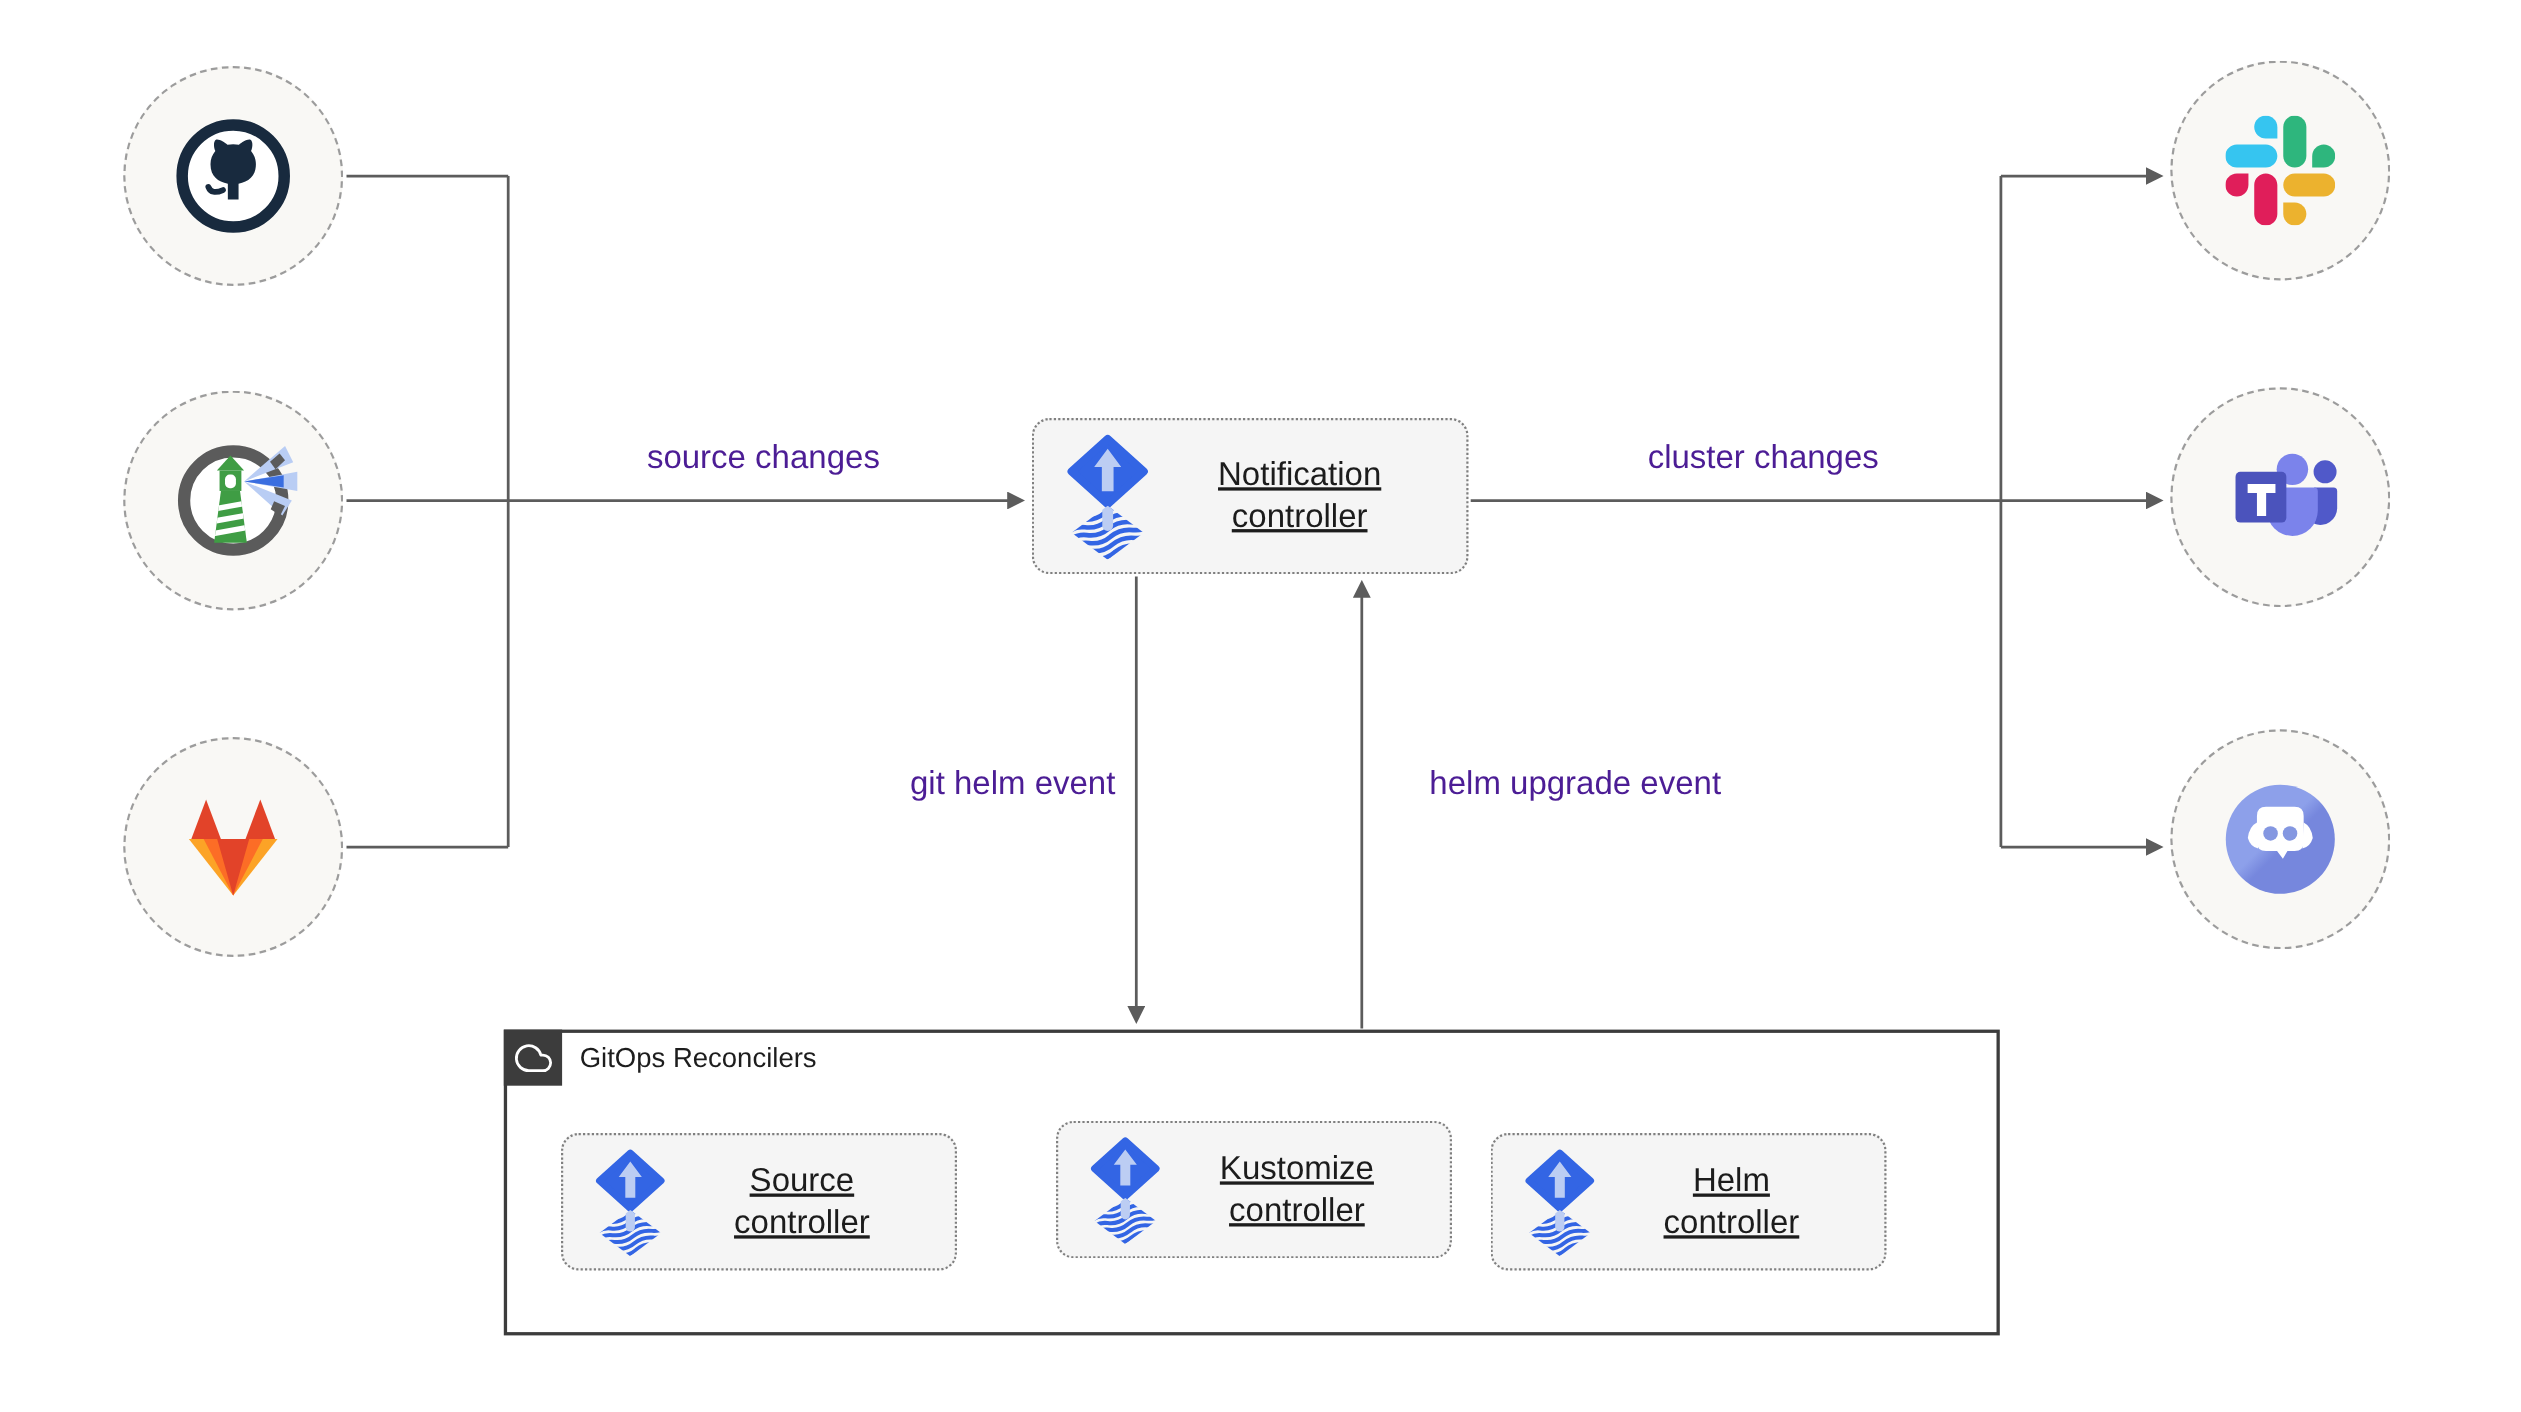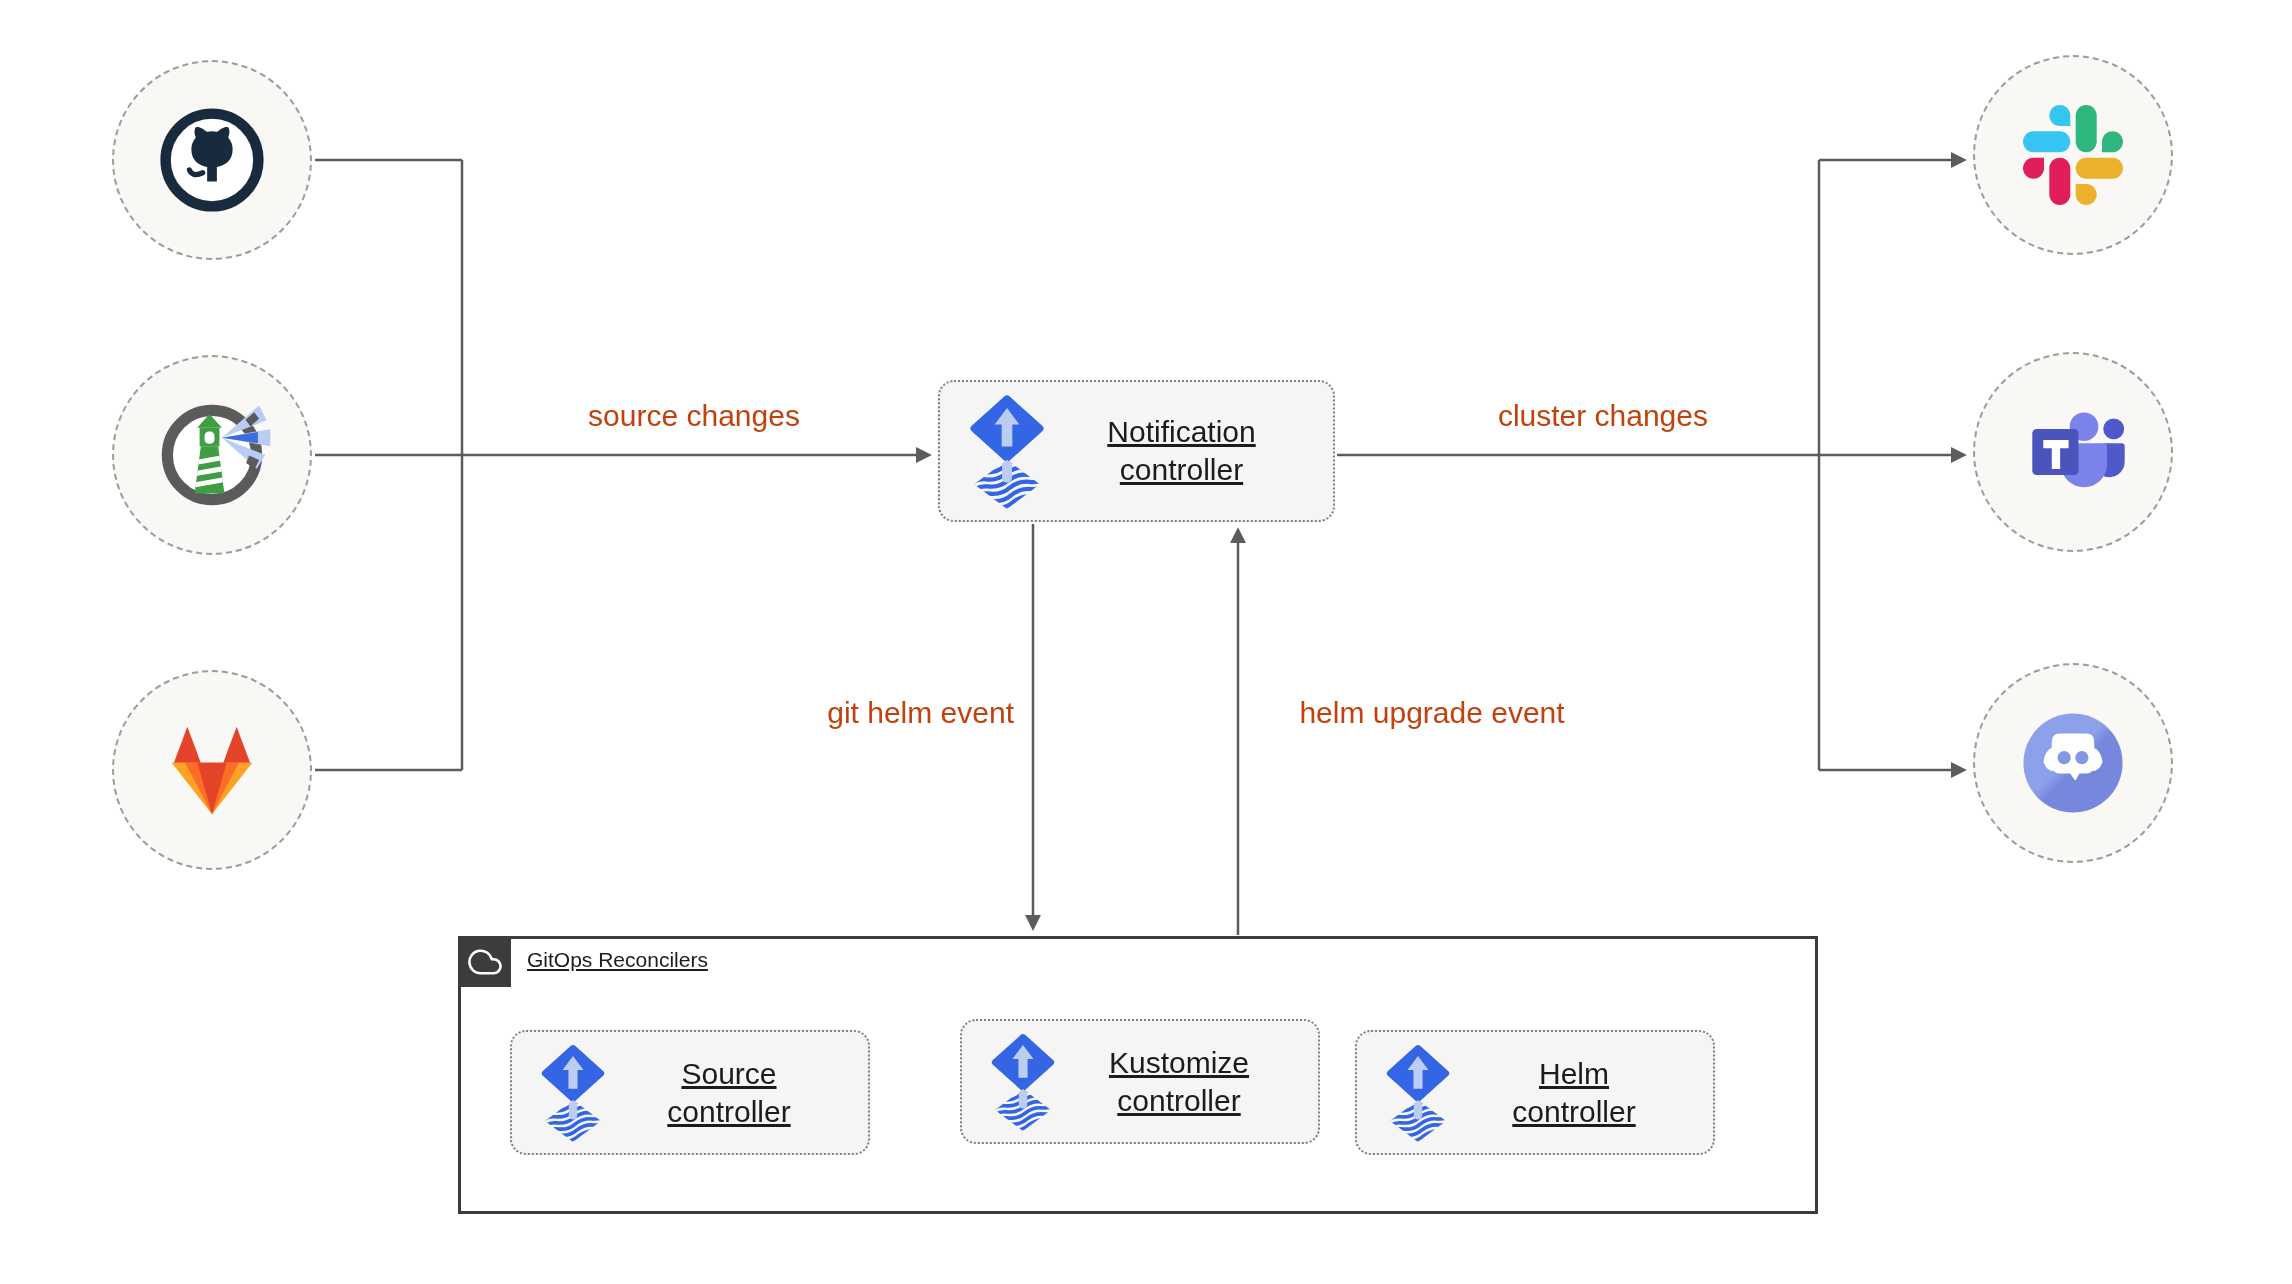--- a/index.html
+++ b/index.html
@@ -7,26 +7,26 @@
           font-family:"Liberation Sans","DejaVu Sans",sans-serif;overflow:hidden;}
   svg.edge-layer{position:absolute;left:0;top:0;pointer-events:none;}
   .circle-node{position:absolute;width:200px;height:200px;border-radius:50%;
                background:#f9f8f5;border:2px dashed #9c9c9c;
                display:flex;align-items:center;justify-content:center;box-sizing:border-box;}
   .ctrl-box{position:absolute;background:#f5f5f5;border:2px dotted #7f7f7f;border-radius:16px;
             display:flex;align-items:center;box-sizing:border-box;padding-left:26px;}
   .ctrl-box .flux{flex:0 0 auto;}
   .node-label{flex:1 1 auto;text-align:center;font-size:30px;line-height:38px;color:#1c1c1c;
               white-space:pre-line;padding-right:18px;text-decoration:underline;}
-  .edge-label{position:absolute;font-size:30px;color:#c2410c;background:transparent;}
+  .edge-label{position:absolute;font-size:30px;color:#4c1d95;background:transparent;}
   .group-box{position:absolute;left:458px;top:936px;width:1360px;height:278px;
              border:3px solid #3c3c3c;background:#ffffff;box-sizing:border-box;}
   .group-badge{position:absolute;left:-3px;top:-3px;width:53px;height:51px;background:#3c3c3c;
                display:flex;align-items:center;justify-content:center;}
-  .group-title{position:absolute;left:66px;top:9px;font-size:21px;color:#1d1d1d;text-decoration:underline;}
+  .group-title{position:absolute;left:66px;top:9px;font-size:25px;color:#1d1d1d;}
   .hidden-defs{position:absolute;width:0;height:0;overflow:hidden;}
 </style>
 </head>
 <body>
 
 <div class="canvas">
 
   <svg class="hidden-defs" aria-hidden="true">
     <defs>
       <linearGradient id="discord-grad" x1="0" y1="0" x2="1" y2="1">

